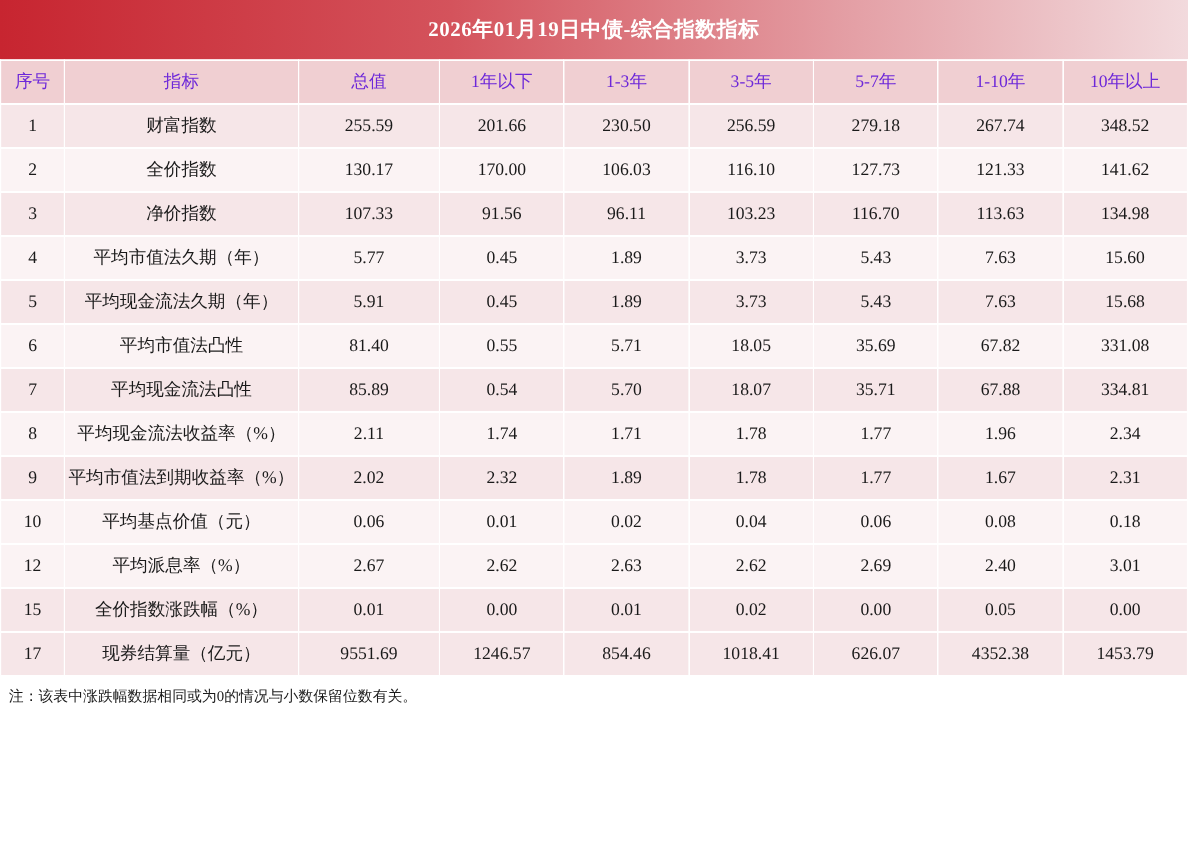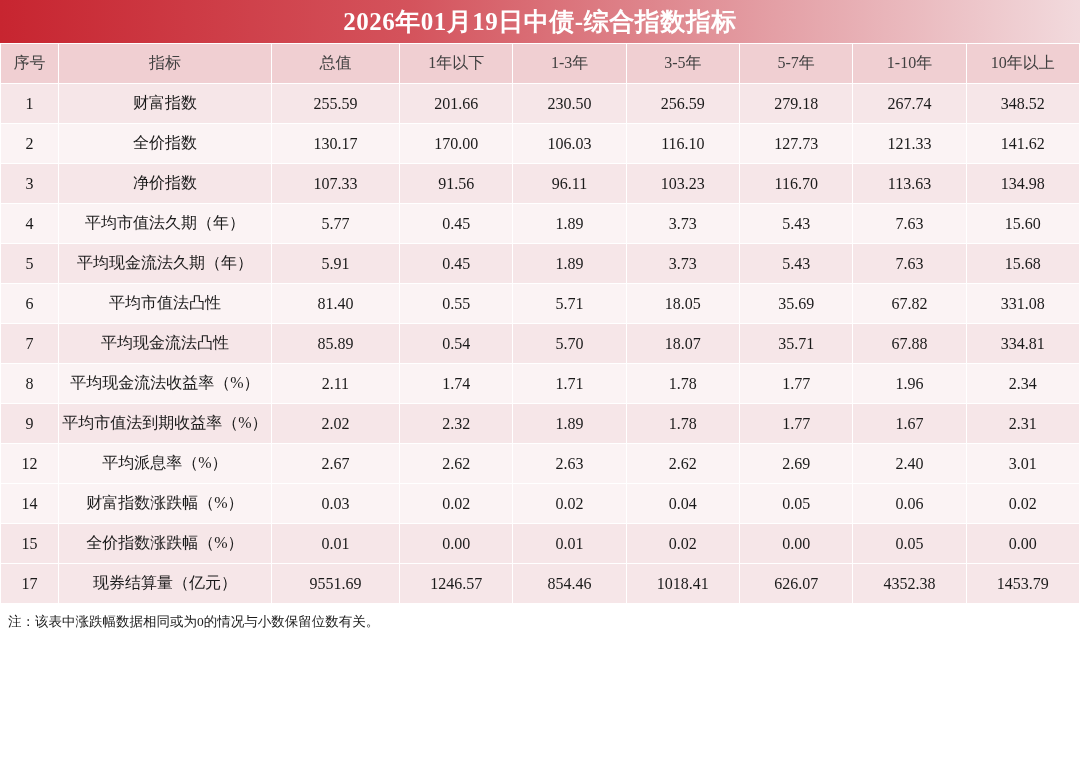--- a/index.html
+++ b/index.html
@@ -14,27 +14,27 @@
     color: #1a1a1a;
     overflow: hidden;
   }
   .sheet {
     width: 1080px;
     height: 783px;
     position: relative;
     box-sizing: border-box;
   }
   .title-bar {
-    height: 43px;
+    height: 54px;
     background: linear-gradient(to right, #c72530 0%, #d4535c 38%, #e4a0a6 72%, #f2dadd 100%);
     display: flex;
     align-items: center;
     justify-content: center;
     color: #ffffff;
-    font-size: 25px;
+    font-size: 19px;
     font-weight: bold;
     letter-spacing: 0.5px;
   }
   table.idx {
     border-collapse: collapse;
     width: 1080px;
     table-layout: fixed;
   }
   table.idx th, table.idx td {
     border: 1px solid #ffffff;
@@ -42,21 +42,21 @@
     font-size: 16px;
     padding: 0;
     height: 40px;
     box-sizing: border-box;
     white-space: nowrap;
     overflow: hidden;
   }
   thead th {
     background: #f0cfd2;
     font-weight: normal;
-    color: #404040;
+    color: #6d28d9;
     height: 48px;
     font-size: 17px;
   }
   tbody tr.odd td {
     background: #f6e6e8;
   }
   tbody tr.even td {
     background: #fbf3f4;
   }
   td.label {
@@ -212,41 +212,41 @@
           <td class="label">平均市值法到期收益率（%）</td>
           <td class="num">2.02</td>
           <td class="num">2.32</td>
           <td class="num">1.89</td>
           <td class="num">1.78</td>
           <td class="num">1.77</td>
           <td class="num">1.67</td>
           <td class="num">2.31</td>
         </tr>
         <tr class="even">
+          <td>10</td>
+          <td class="label">平均基点价值（元）</td>
+          <td class="num">0.06</td>
+          <td class="num">0.01</td>
+          <td class="num">0.02</td>
+          <td class="num">0.04</td>
+          <td class="num">0.06</td>
+          <td class="num">0.08</td>
+          <td class="num">0.18</td>
+        </tr>
+        <tr class="even">
           <td>12</td>
           <td class="label">平均派息率（%）</td>
           <td class="num">2.67</td>
           <td class="num">2.62</td>
           <td class="num">2.63</td>
           <td class="num">2.62</td>
           <td class="num">2.69</td>
           <td class="num">2.40</td>
           <td class="num">3.01</td>
         </tr>
-        <tr class="even">
-          <td>14</td>
-          <td class="label">财富指数涨跌幅（%）</td>
-          <td class="num">0.03</td>
-          <td class="num">0.02</td>
-          <td class="num">0.02</td>
-          <td class="num">0.04</td>
-          <td class="num">0.05</td>
-          <td class="num">0.06</td>
-          <td class="num">0.02</td>
-        </tr>
         <tr class="odd">
           <td>15</td>
           <td class="label">全价指数涨跌幅（%）</td>
           <td class="num">0.01</td>
           <td class="num">0.00</td>
           <td class="num">0.01</td>
           <td class="num">0.02</td>
           <td class="num">0.00</td>
           <td class="num">0.05</td>
           <td class="num">0.00</td>

